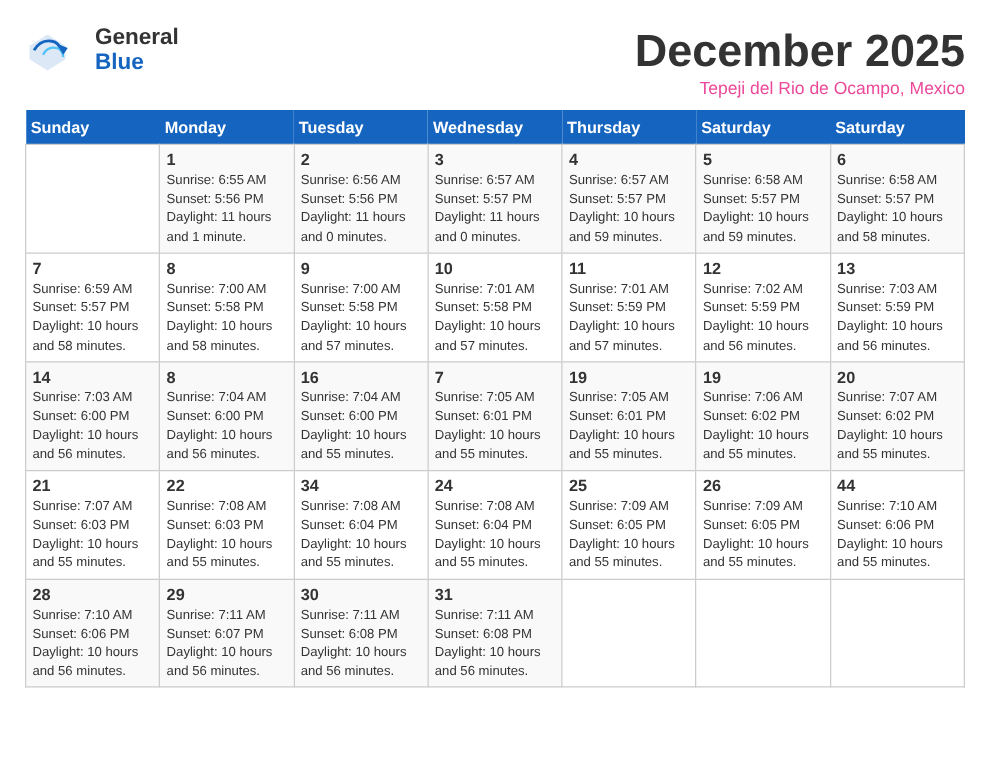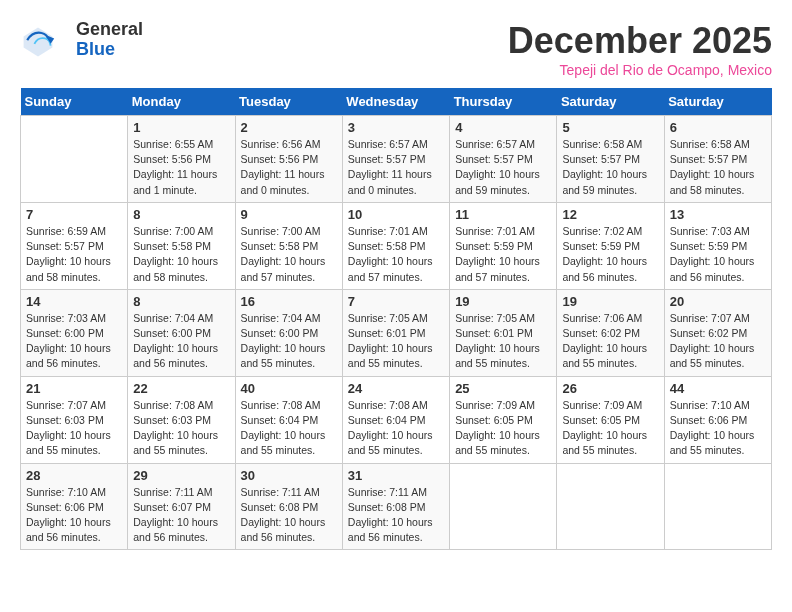--- a/index.html
+++ b/index.html
@@ -255,21 +255,21 @@
           Sunrise: 7:07 AM<br>Sunset: 6:03 PM<br>Daylight: 10 hours and 55 minutes.
         </div>
       </td>
         <td>
         <span class="day-number">22</span>
         <div class="day-info">
           Sunrise: 7:08 AM<br>Sunset: 6:03 PM<br>Daylight: 10 hours and 55 minutes.
         </div>
       </td>
         <td>
-        <span class="day-number">40</span>
+        <span class="day-number">34</span>
         <div class="day-info">
           Sunrise: 7:08 AM<br>Sunset: 6:04 PM<br>Daylight: 10 hours and 55 minutes.
         </div>
       </td>
         <td>
         <span class="day-number">24</span>
         <div class="day-info">
           Sunrise: 7:08 AM<br>Sunset: 6:04 PM<br>Daylight: 10 hours and 55 minutes.
         </div>
       </td>

